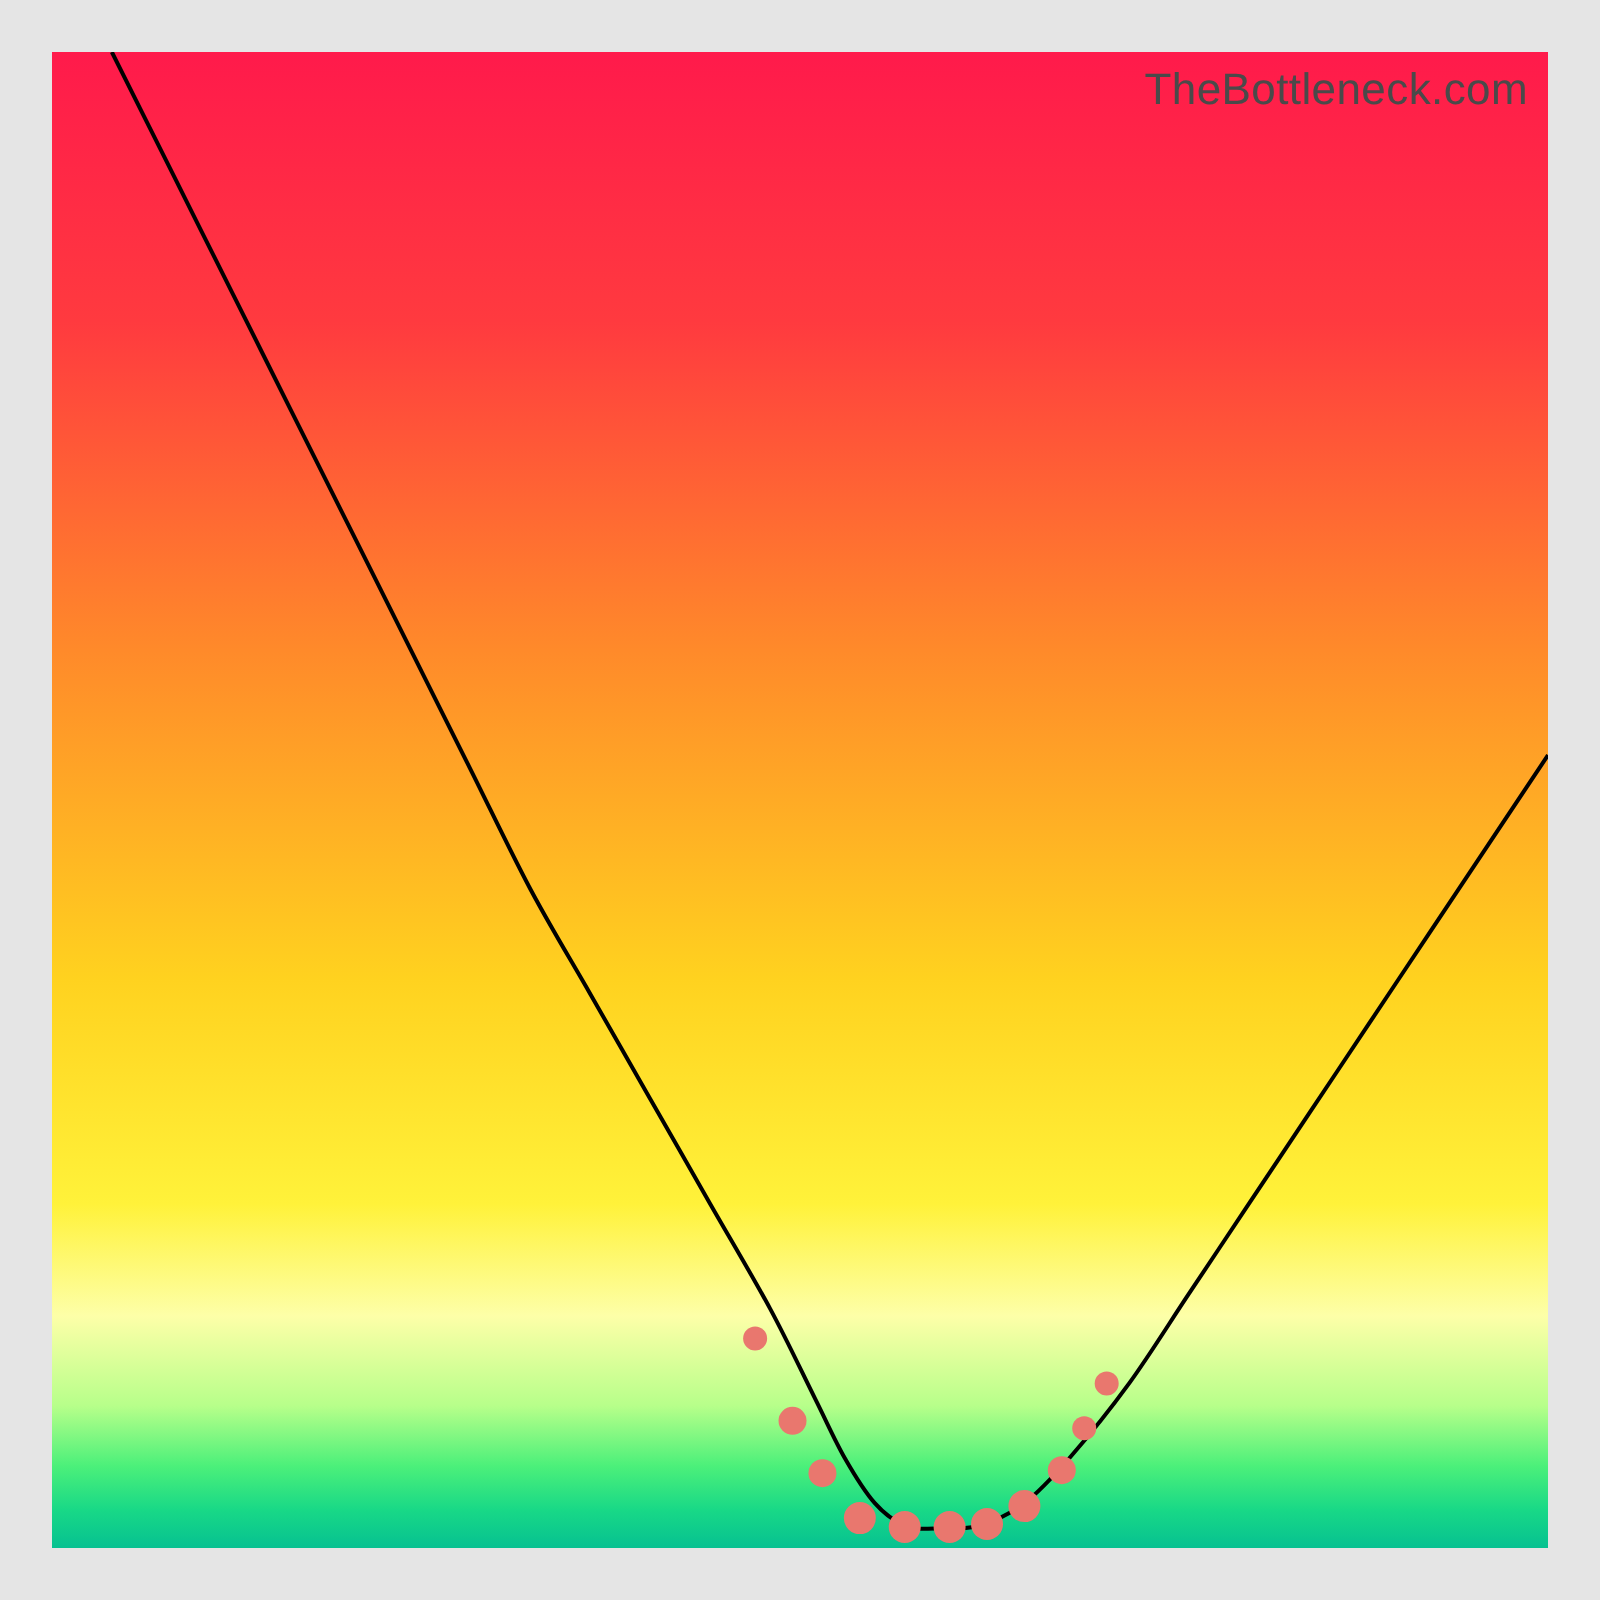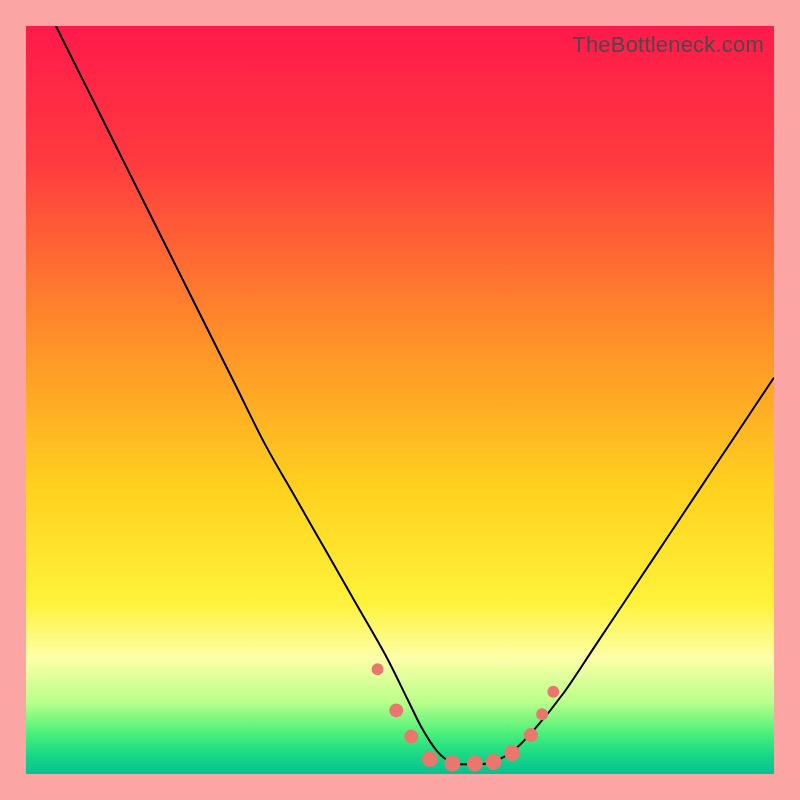--- a/index.html
+++ b/index.html
@@ -8,21 +8,21 @@
     width: 800px;
     height: 800px;
     overflow: hidden;
     background: #000;
     font-family: Arial, Helvetica, sans-serif;
   }
   .frame {
     position: absolute;
     left: 0; top: 0;
     width: 800px; height: 800px;
-    background: #fca5a5;
+    background: #e5e5e5;
   }
   .plot {
     position: absolute;
     left: 26px;
     top: 26px;
     width: 748px;
     height: 748px;
     overflow: hidden;
   }
   .watermark {

